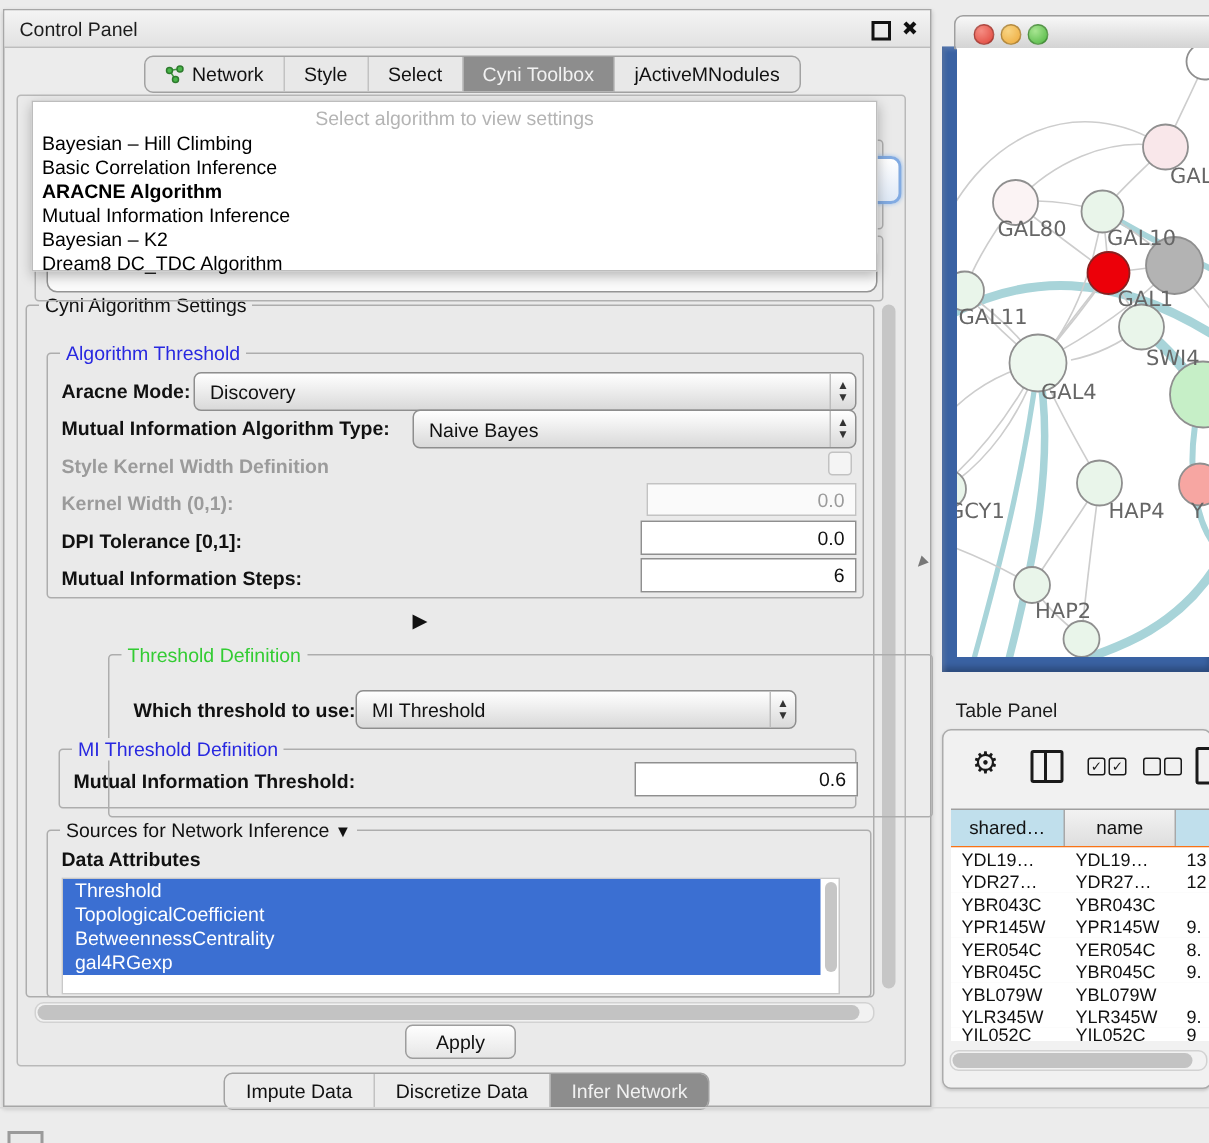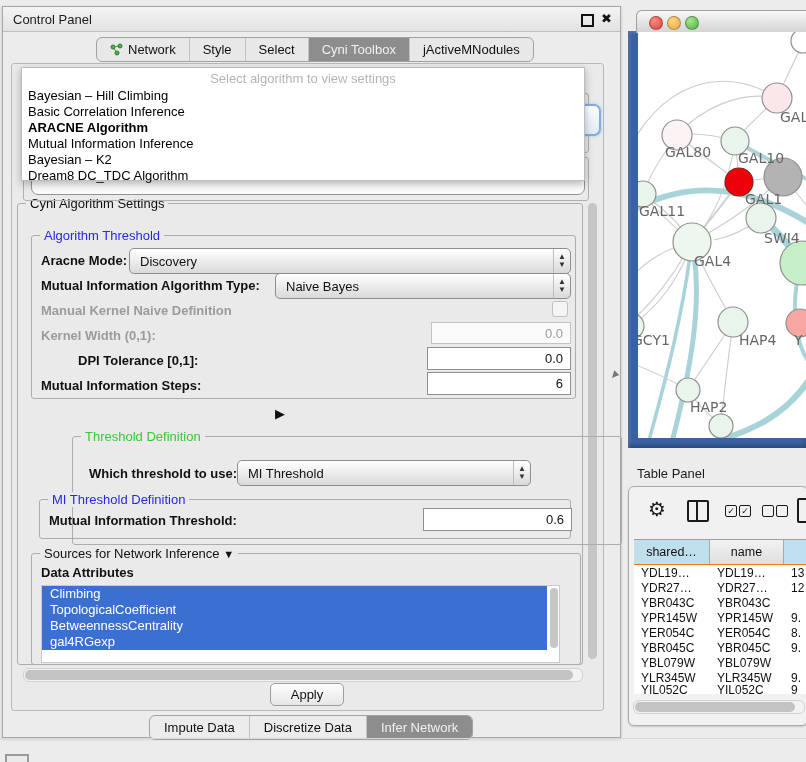--- a/index.html
+++ b/index.html
@@ -164,29 +164,29 @@
 
   <div class="abs lbl" style="left:38px;top:271px;">Mutual Information Algorithm Type:</div>
   <div class="combo" style="left:272px;top:266px;width:294px;">
     <span class="cv">Naive Bayes</span>
     <span class="spin">
         <span>▲</span>
         <span>▼</span>
       </span>
   </div>
 
-  <div class="abs lbl dis" style="left:38px;top:296px;">Manual Kernel Naive Definition</div>
+  <div class="abs lbl dis" style="left:38px;top:296px;">Style Kernel Width Definition</div>
   <div class="chk" style="left:549px;top:294px;"></div>
 
   <div class="abs lbl dis" style="left:38px;top:321px;">Kernel Width (0,1):</div>
   <div class="tinput dis" style="left:428px;top:315px;width:131px;height:20px;">
     <span>0.0</span>
   </div>
 
-  <div class="abs lbl" style="left:38px;top:346px;margin-left:37px;">DPI Tolerance [0,1]:</div>
+  <div class="abs lbl" style="left:38px;top:346px;">DPI Tolerance [0,1]:</div>
   <div class="tinput" style="left:424px;top:340px;width:135px;height:21px;">
     <span>0.0</span>
   </div>
 
   <div class="abs lbl" style="left:38px;top:371px;">Mutual Information Steps:</div>
   <div class="tinput" style="left:424px;top:365px;width:135px;height:21px;">
     <span>6</span>
   </div>
 
   <div class="abs" style="left:272px;top:399px;font-size:13px;color:#111;">▶</div>
@@ -214,21 +214,21 @@
 
   <div class="abs gbox" style="left:28px;top:546px;width:548px;height:110px;">
     <span class="glegend" style="font-weight:normal;">
       <span>Sources for Network Inference</span>
       <span style="font-size:11px;">▼</span>
     </span>
   </div>
   <div class="abs lbl" style="left:38px;top:558px;">Data Attributes</div>
 
   <div class="abs attr-list">
-    <div class="attr-item">Climbing</div>
+    <div class="attr-item">Threshold</div>
     <div class="attr-item">TopologicalCoefficient</div>
     <div class="attr-item">BetweennessCentrality</div>
     <div class="attr-item">gal4RGexp</div>
     <div class="vscroll-thumb" style="right:1px;top:2px;width:8px;height:60px;"></div>
   </div>
 
   <div class="hscroll" style="left:20px;top:661px;width:558px;height:12px;">
     <div class="thumb" style="width:548px;"></div>
   </div>
 

